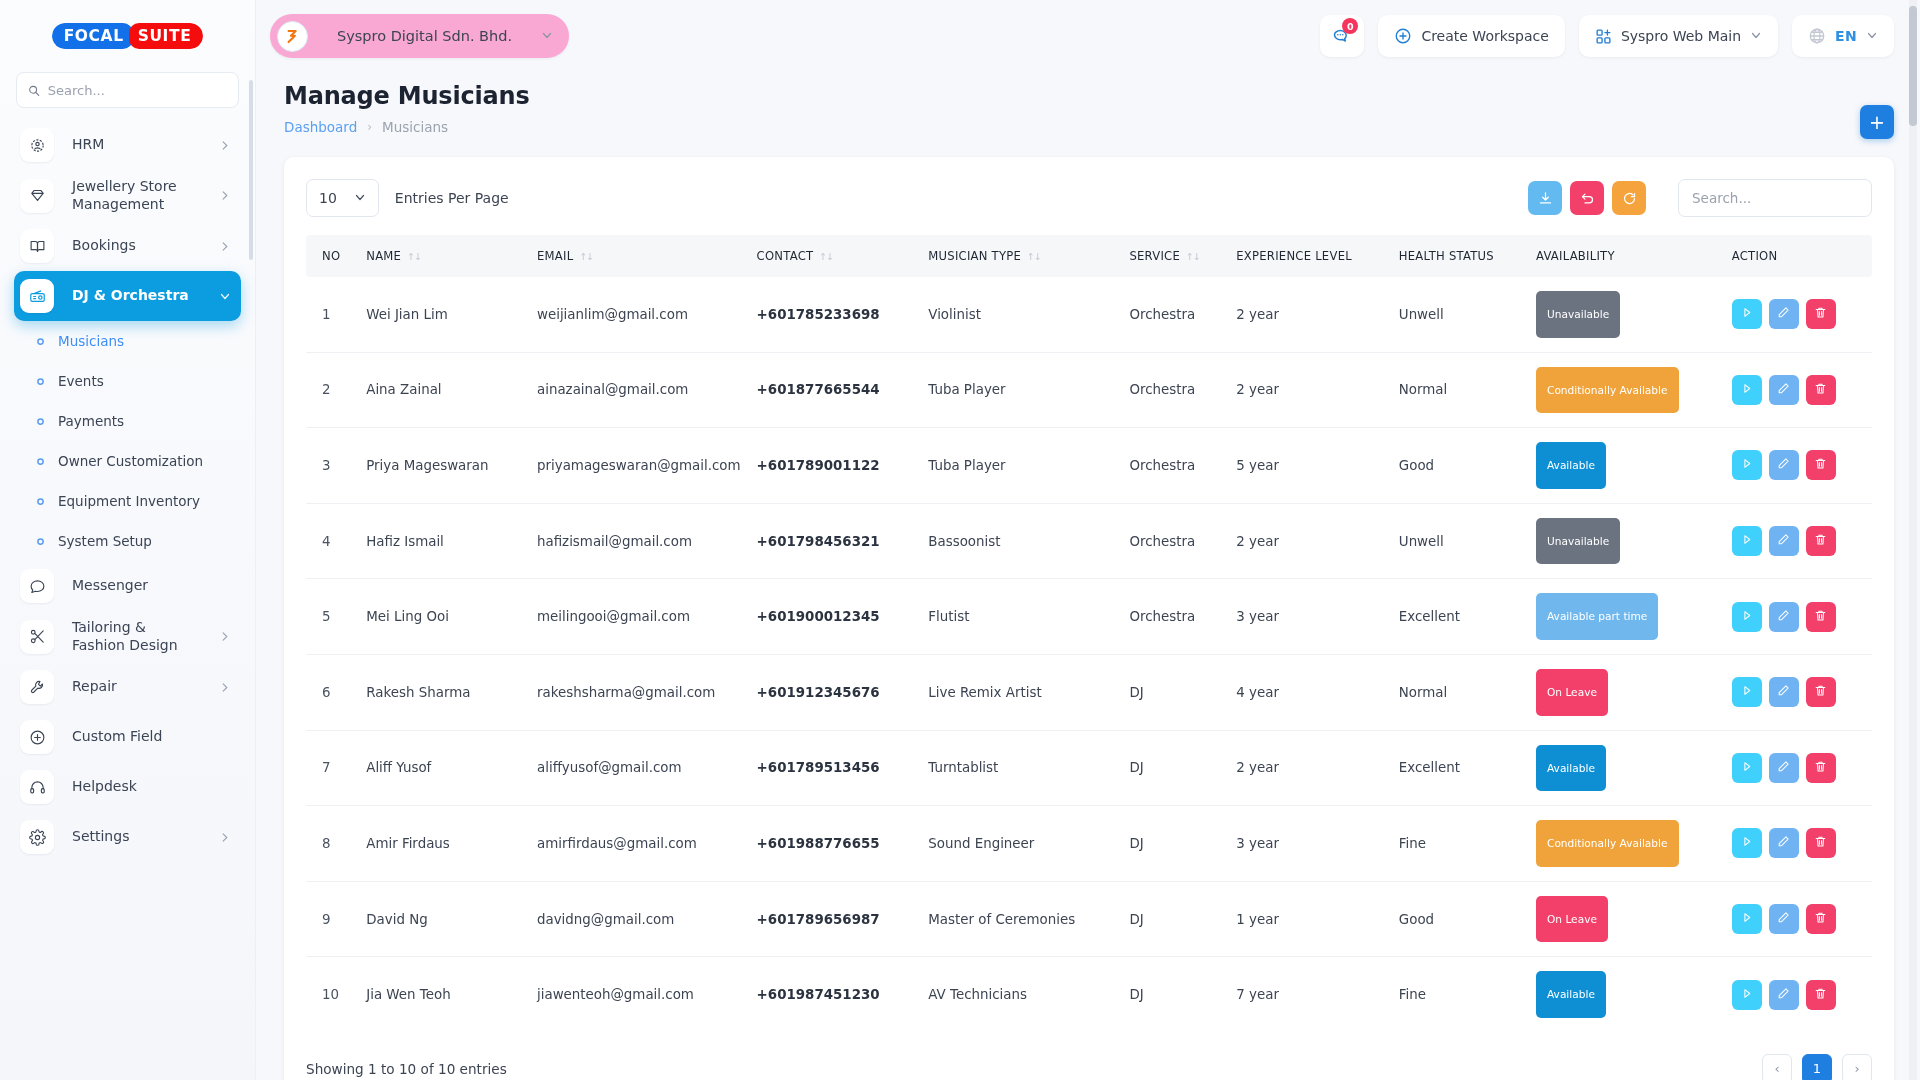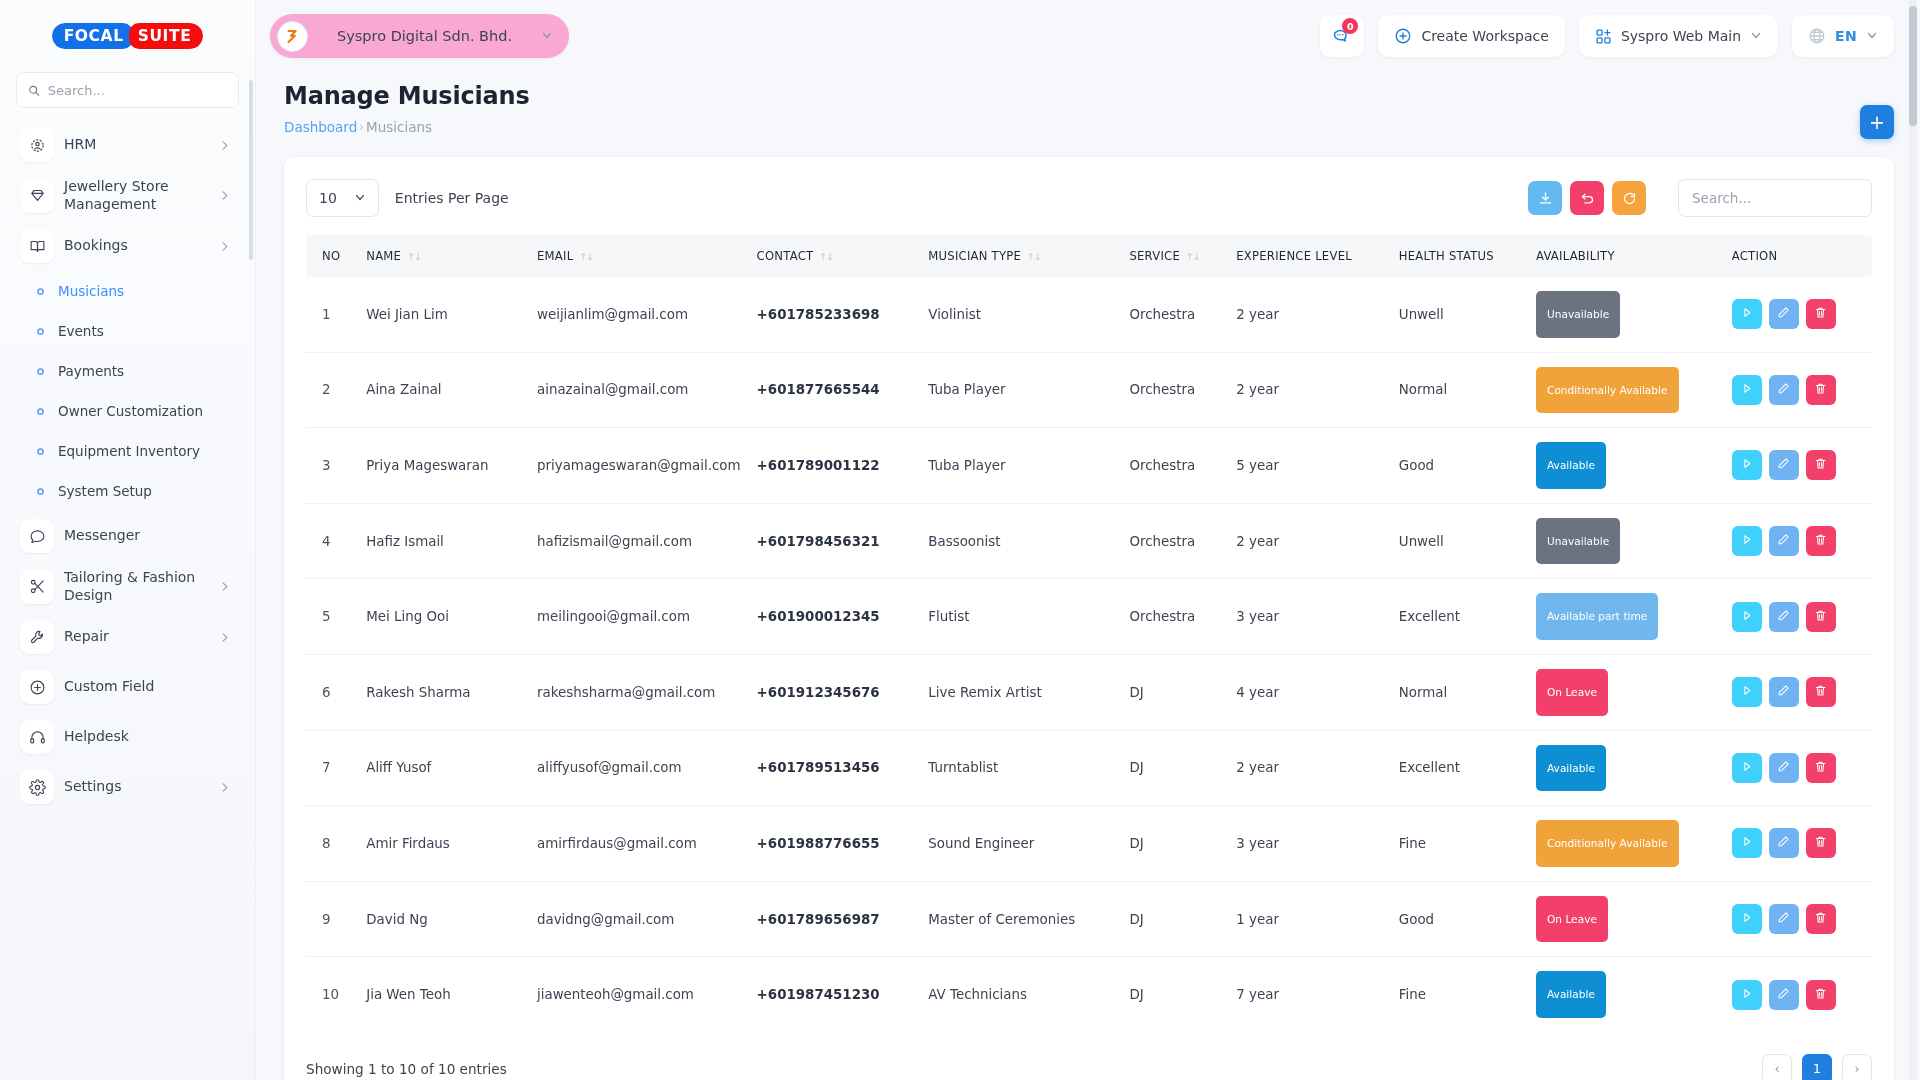--- a/index.html
+++ b/index.html
@@ -33,21 +33,21 @@
     display: flex; align-items: center; gap: 8px; padding: 0 11px;
   }
   .side-search input {
     border: 0; outline: 0; background: transparent; font-size: 13px;
     color: #6b7280; width: 100%; font-family: inherit;
   }
   .side-search input::placeholder { color: #9aa2ae; }
 
   .nav { flex: 1; overflow: hidden; padding: 0 14px 20px 14px; }
   .nav-item {
-    display: flex; align-items: center; gap: 10px;
+    display: flex; align-items: center; gap: 18px;
     padding: 8px 10px 8px 6px; border-radius: 10px; cursor: pointer;
     min-height: 48px; position: relative;
   }
   .nav-item .ico {
     width: 34px; height: 34px; flex: 0 0 34px; background: #fff; border-radius: 9px;
     display: flex; align-items: center; justify-content: center;
     box-shadow: 0 1px 2px rgba(30,40,70,.07);
   }
   .nav-item .lbl { font-size: 14px; color: #3b4454; line-height: 1.25; flex: 1; }
   .nav-item .chev { color: #9aa3b1; flex: 0 0 12px; display: flex; align-items: center; }
@@ -95,21 +95,21 @@
   .badge-count {
     position:absolute; top:3px; right:6px; background:#f6355e; color:#fff;
     font-size: 9.5px; font-weight:bold; min-width:16px; height:16px; border-radius:8px;
     display:flex; align-items:center; justify-content:center; padding: 0 4px;
   }
   .chev-s { color:#8b95a5; font-size: 11px; }
   .en { color:#2f8fe0; font-weight:bold; letter-spacing:.3px; }
 
   .page-head { padding: 10px 26px 0 28px; }
   .page-title { font-size: 24px; font-weight: bold; color: #1c2331; letter-spacing: -.2px; }
-  .crumbs { margin-top: 9px; display:flex; align-items:center; gap:2px; font-size: 13.5px; }
+  .crumbs { margin-top: 9px; display:flex; align-items:center; gap:10px; font-size: 13.5px; }
   .crumbs .c1 { color:#5ba0f2; cursor:pointer; }
   .crumbs .sep { color:#b6bdc9; font-size: 12px; }
   .crumbs .c2 { color:#9ba3af; }
 
   .add-btn {
     position: absolute; right: 26px; top: 105px; width: 34px; height: 34px;
     background: #1e7fe0; border-radius: 7px; color:#fff; font-size: 19px; line-height: 1;
     display:flex; align-items:center; justify-content:center; cursor:pointer;
     box-shadow: 0 2px 6px rgba(30,127,224,.35);
   }
@@ -249,20 +249,36 @@
       </span>
       <span class="lbl">Bookings</span>
       <span class="chev">
         <svg width="11" height="11" viewBox="0 0 24 24" fill="none" stroke="currentColor" stroke-width="2.4" stroke-linecap="round" stroke-linejoin="round">
             <polyline points="9 4 17 12 9 20"></polyline>
           </svg>
       </span>
     </div>
 
 
+    <div class="nav-item active">
+      <span class="ico">
+        <svg width="17" height="17" viewBox="0 0 24 24" fill="none" stroke="#0c9ce0" stroke-width="1.7" stroke-linejoin="round">
+            <rect x="2.5" y="8" width="19" height="11" rx="2"></rect>
+          <path d="M7 8l10-4"></path>
+            <circle cx="16" cy="13.5" r="2.4"></circle>
+            <path d="M6 12h4M6 15h4"></path>
+          </svg>
+      </span>
+      <span class="lbl">DJ &amp; Orchestra</span>
+      <span class="chev">
+        <svg width="12" height="12" viewBox="0 0 24 24" fill="none" stroke="currentColor" stroke-width="2.6" stroke-linecap="round" stroke-linejoin="round">
+            <polyline points="5 9 12 17 19 9"></polyline>
+          </svg>
+      </span>
+    </div>
 
     <div class="sub-item active">
       <span class="dot">
         <svg width="9" height="9" viewBox="0 0 24 24" fill="none" stroke="#5b9cf0" stroke-width="4">
             <circle cx="12" cy="12" r="7"></circle>
           </svg>
       </span>
       <span class="lbl">Musicians</span>
     </div>
     <div class="sub-item">

